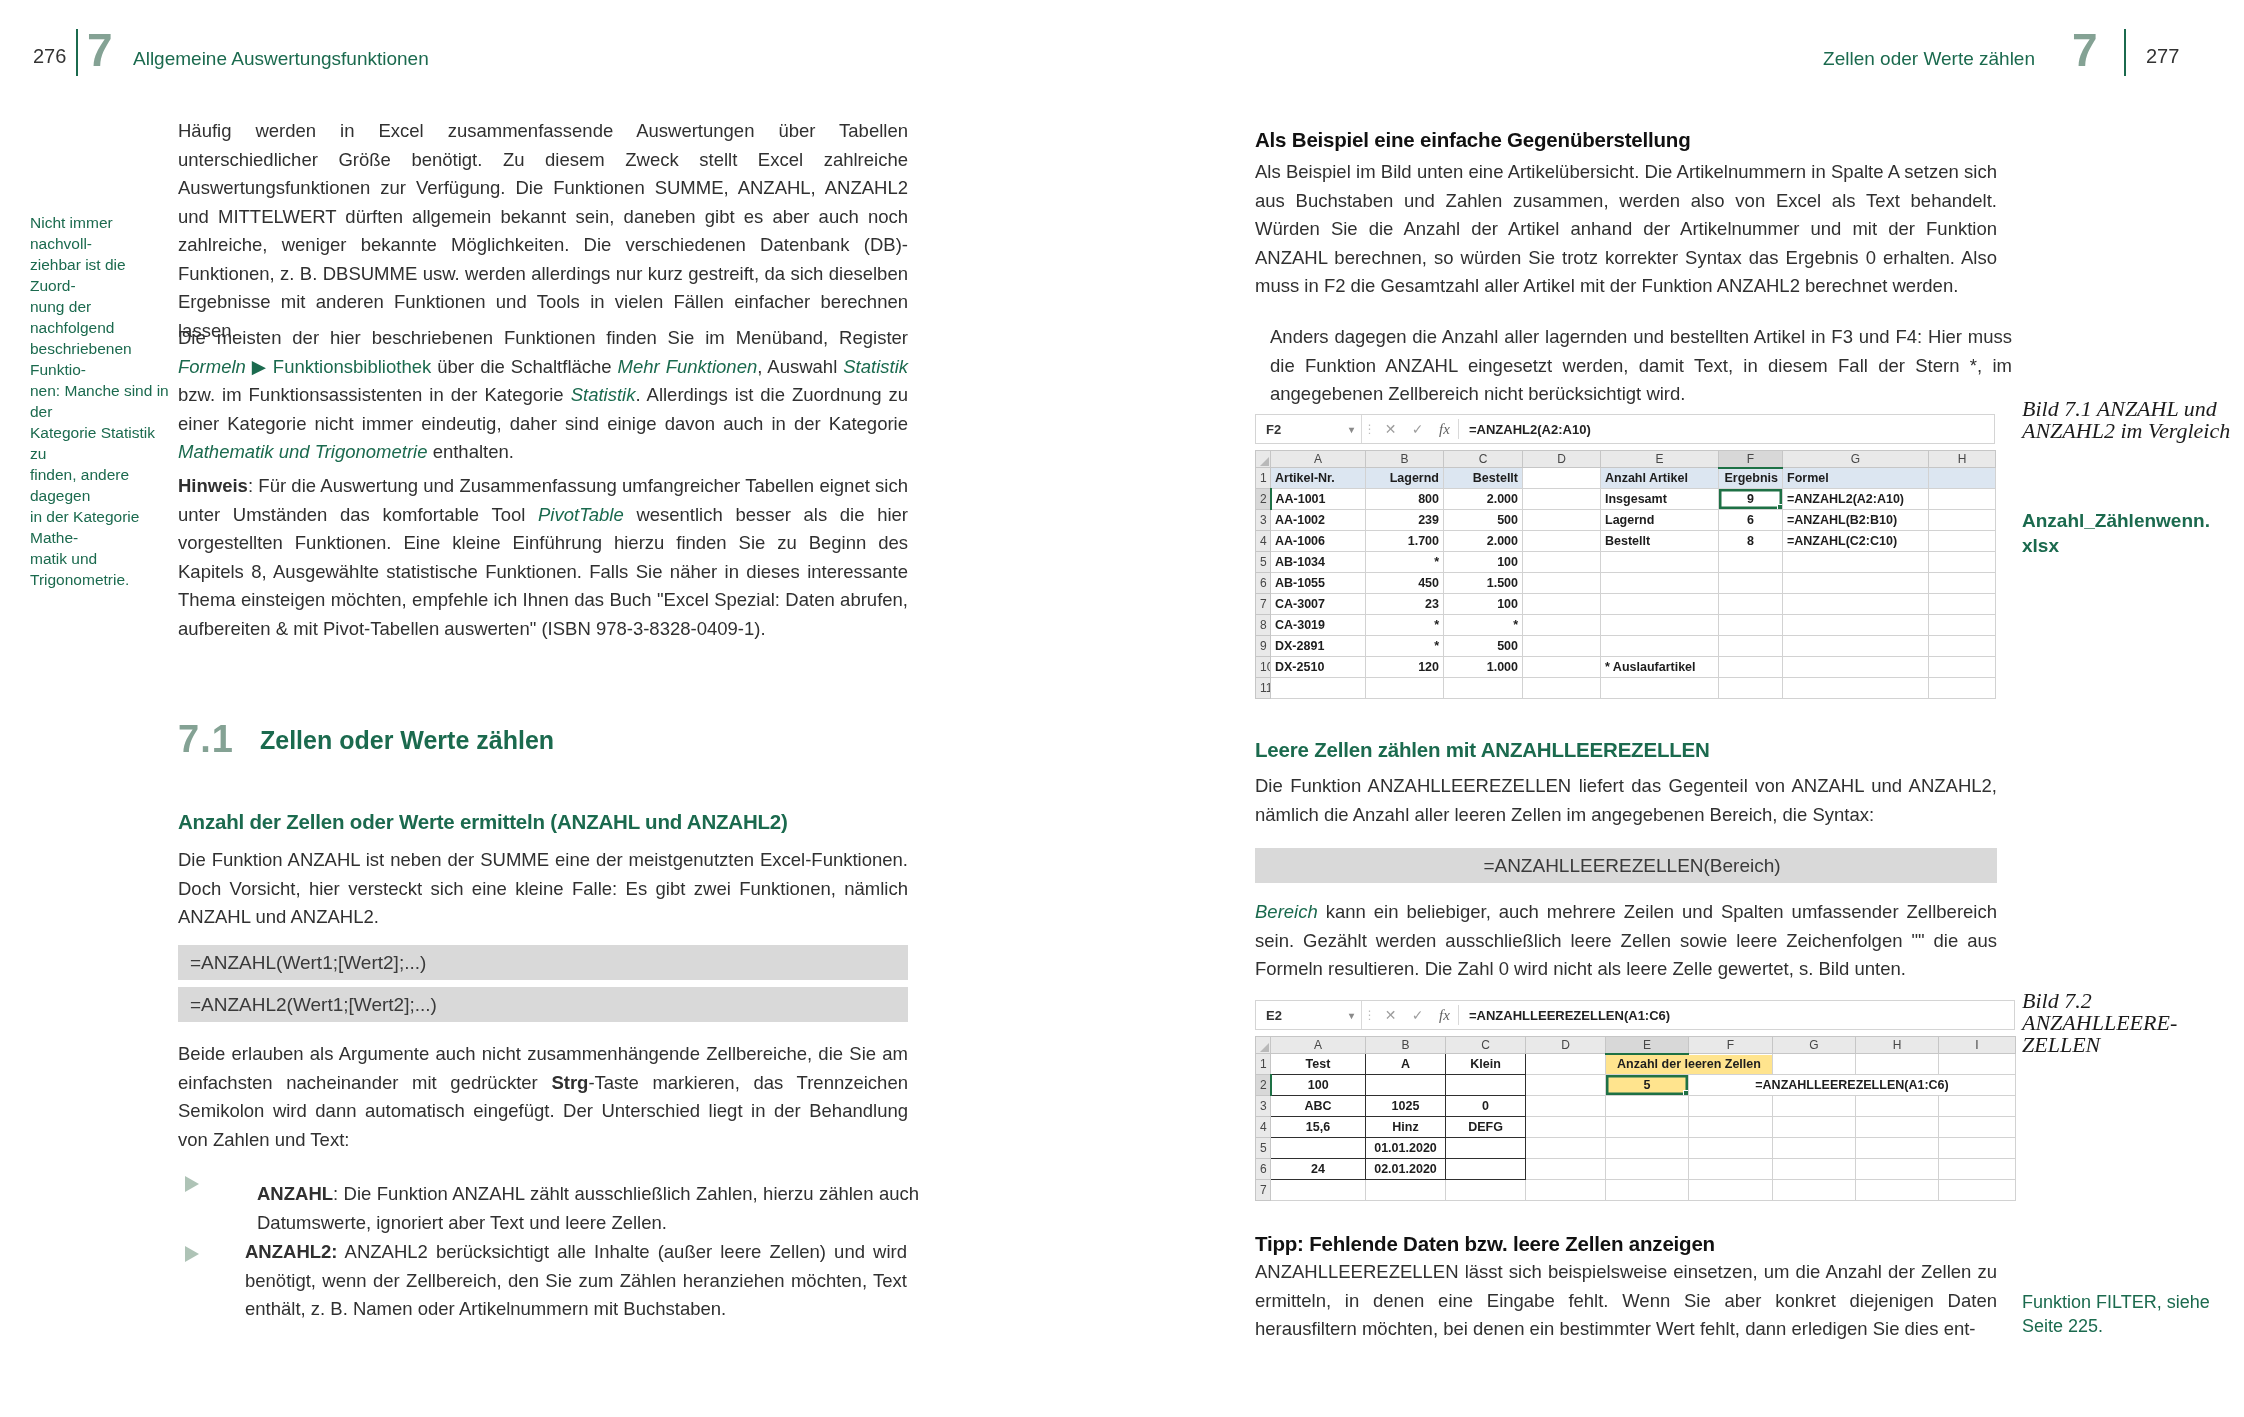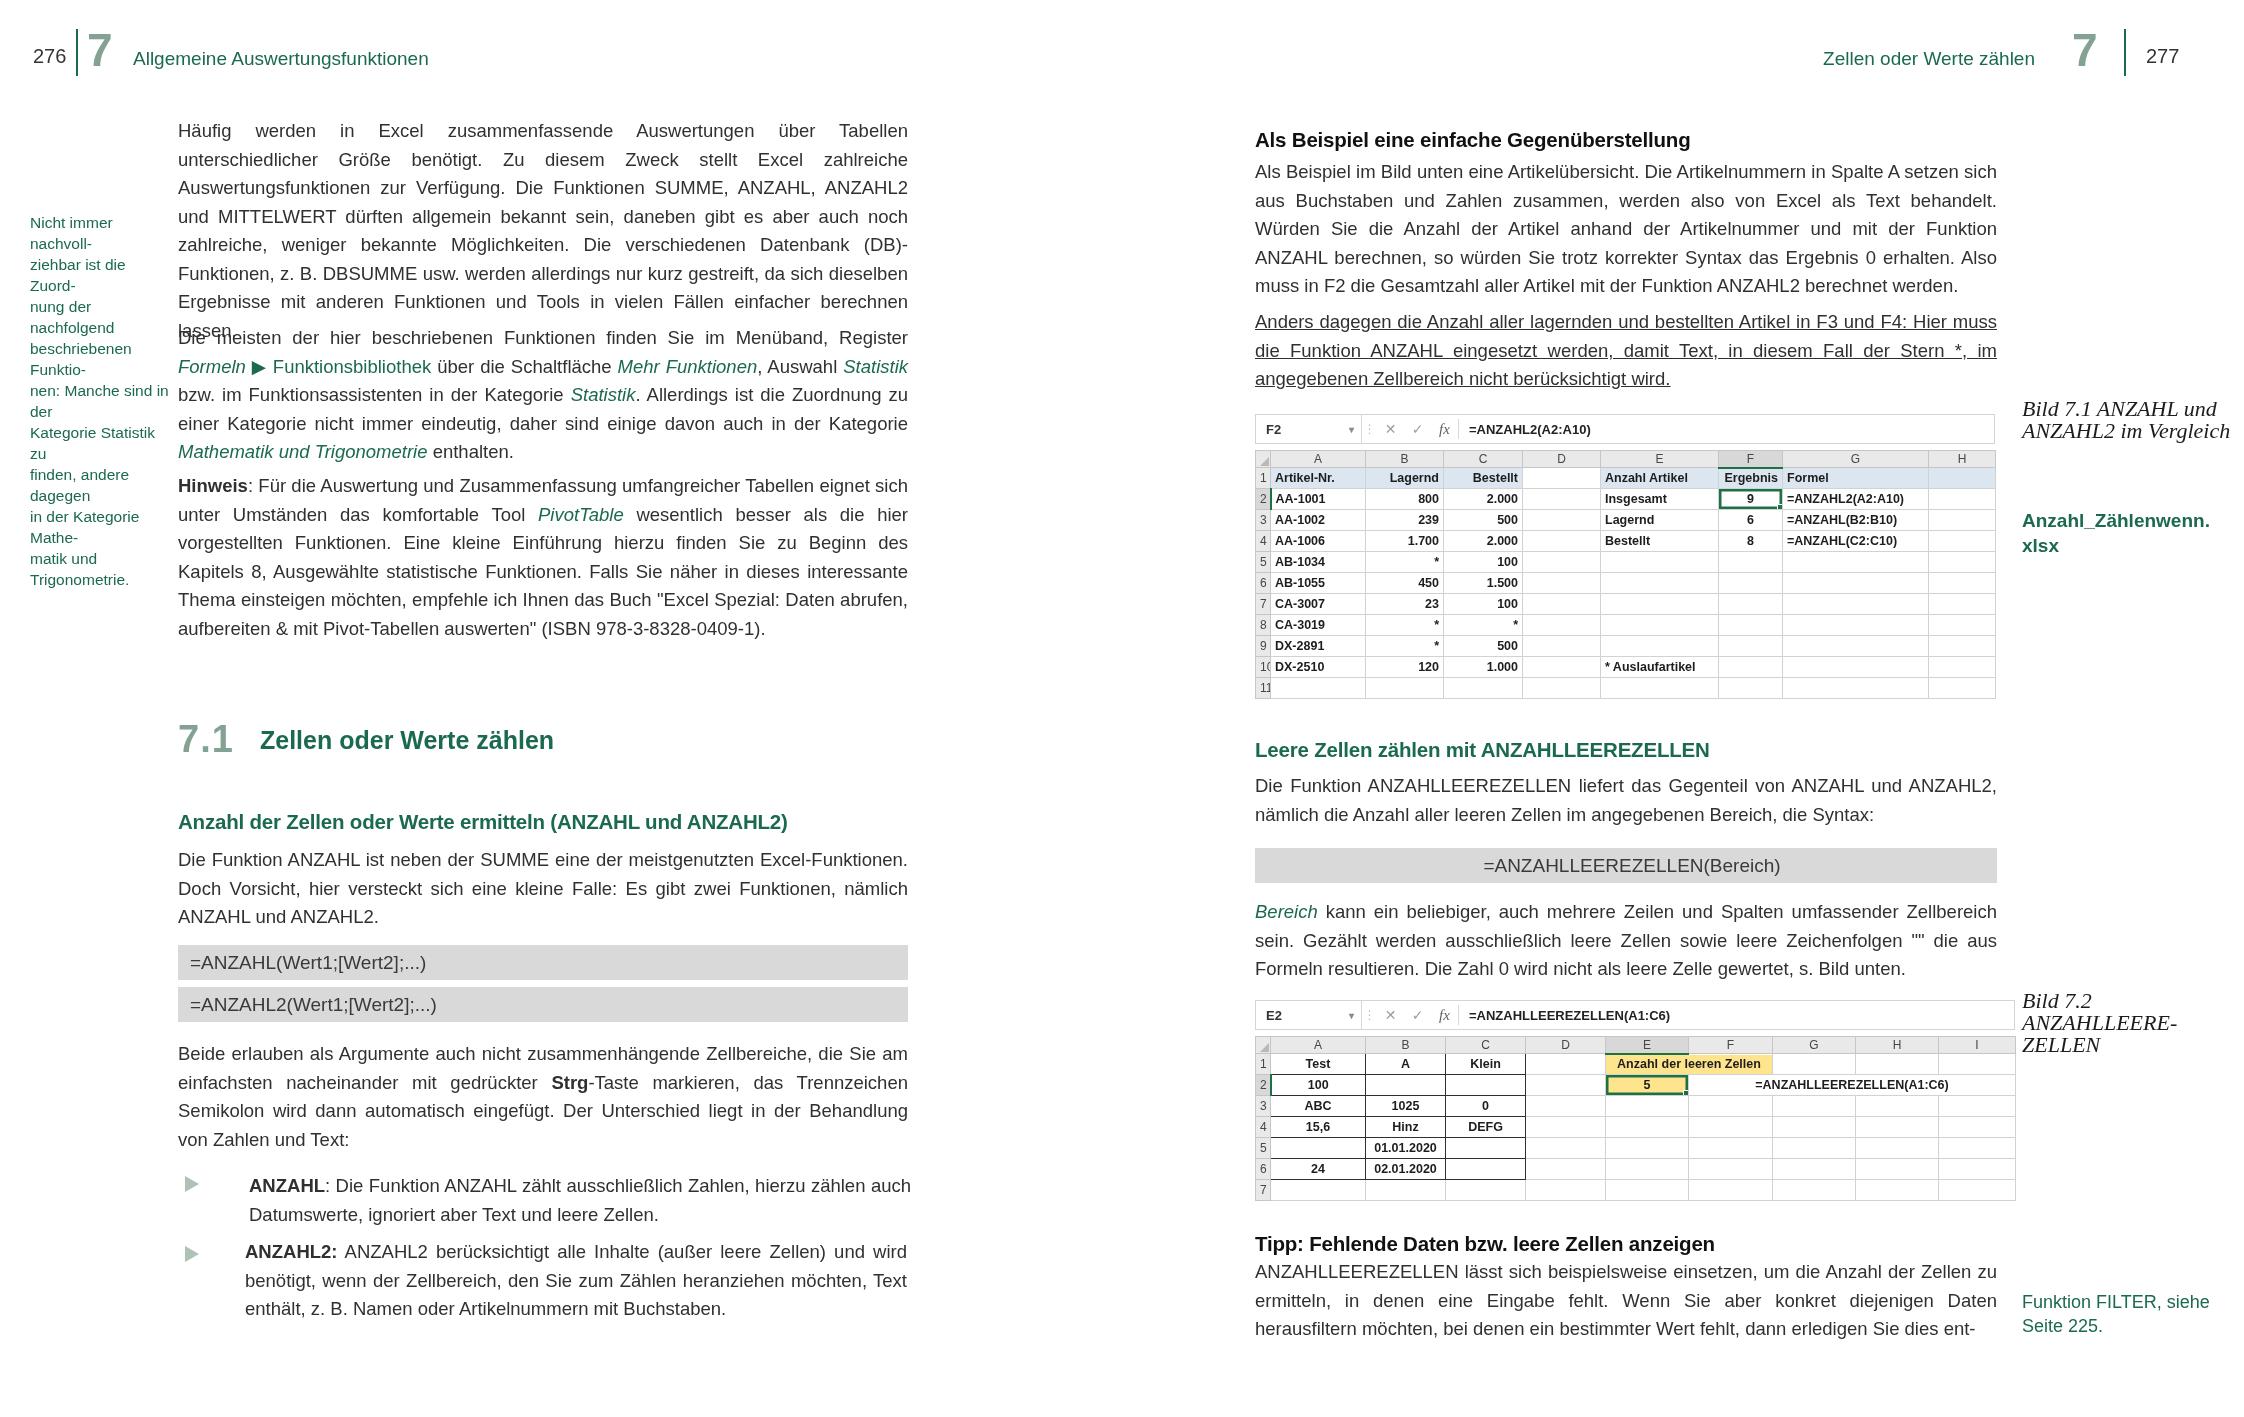--- a/index.html
+++ b/index.html
@@ -82,34 +82,34 @@
 <div class="abs hA hGreen" style="left:178px;top:810px;">Anzahl der Zellen oder Werte ermitteln (ANZAHL und ANZAHL2)</div>
 
 <p class="abs body-text" style="left:178px;top:846px;width:730px;margin:0;">Die Funktion ANZAHL ist neben der SUMME eine der meistgenutzten Excel-Funktionen. Doch Vorsicht, hier versteckt sich eine kleine Falle: Es gibt zwei Funktionen, nämlich ANZAHL und ANZAHL2.</p>
 
 <div class="abs code-box" style="left:178px;top:945px;width:718px;">=ANZAHL(Wert1;[Wert2];...)</div>
 <div class="abs code-box" style="left:178px;top:987px;width:718px;">=ANZAHL2(Wert1;[Wert2];...)</div>
 
 <p class="abs body-text" style="left:178px;top:1040px;width:730px;margin:0;"><span>Beide erlauben als Argumente auch nicht zusammenhängende Zellbereiche, die Sie am einfachsten nacheinander mit gedrückter </span><b>Strg</b><span>-Taste markieren, das Trennzeichen Semikolon wird dann automatisch eingefügt. Der Unterschied liegt in der Behandlung von Zahlen und Text:</span></p>
 
 <div class="abs tri" style="left:185px;top:1176px;"></div>
-<p class="abs body-text" style="left:245px;top:1168px;width:662px;margin:4px;"><b>ANZAHL</b><span>: Die Funktion ANZAHL zählt ausschließlich Zahlen, hierzu zählen auch Datumswerte, ignoriert aber Text und leere Zellen.</span></p>
+<p class="abs body-text" style="left:245px;top:1168px;width:662px;margin:12px;"><b>ANZAHL</b><span>: Die Funktion ANZAHL zählt ausschließlich Zahlen, hierzu zählen auch Datumswerte, ignoriert aber Text und leere Zellen.</span></p>
 
 <div class="abs tri" style="left:185px;top:1246px;"></div>
 <p class="abs body-text" style="left:245px;top:1238px;width:662px;margin:0;"><b>ANZAHL2:</b><span> ANZAHL2 berücksichtigt alle Inhalte (außer leere Zellen) und wird benötigt, wenn der Zellbereich, den Sie zum Zählen heranziehen möchten, Text enthält, z. B. Namen oder Artikelnummern mit Buchstaben.</span></p>
 
 <div class="abs hdr-title" style="left:1600px;top:48px;width:435px;text-align:right;">Zellen oder Werte zählen</div>
 <div class="abs chapnum" style="left:2072px;top:27px;">7</div>
 <div class="abs vrule" style="left:2124px;top:29px;"></div>
 <div class="abs pagenum" style="left:2146px;top:45px;">277</div>
 
 <div class="abs hA" style="left:1255px;top:128px;">Als Beispiel eine einfache Gegenüberstellung</div>
 
 <p class="abs body-text" style="left:1255px;top:158px;width:742px;margin:0;">Als Beispiel im Bild unten eine Artikelübersicht. Die Artikelnummern in Spalte A setzen sich aus Buchstaben und Zahlen zusammen, werden also von Excel als Text behandelt. Würden Sie die Anzahl der Artikel anhand der Artikelnummer und mit der Funktion ANZAHL berechnen, so würden Sie trotz korrekter Syntax das Ergebnis 0 erhalten. Also muss in F2 die Gesamtzahl aller Artikel mit der Funktion ANZAHL2 berechnet werden.</p>
-<p class="abs body-text" style="left:1255px;top:308px;width:742px;margin:0;text-decoration:underline;">Anders dagegen die Anzahl aller lagernden und bestellten Artikel in F3 und F4: Hier muss die Funktion ANZAHL eingesetzt werden, damit Text, in diesem Fall der Stern *, im angegebenen Zellbereich nicht berücksichtigt wird.</p>
+<p class="abs body-text" style="left:1255px;top:308px;width:742px;margin:15px;">Anders dagegen die Anzahl aller lagernden und bestellten Artikel in F3 und F4: Hier muss die Funktion ANZAHL eingesetzt werden, damit Text, in diesem Fall der Stern *, im angegebenen Zellbereich nicht berücksichtigt wird.</p>
 
 <div id="sheet1" class="sheet" style="left:1255px;top:414px;width:740px;">
     <div class="fbar">
       <div class="nbox">
         <span>F2</span>
         <span class="caret">▾</span>
       </div>
       <div class="dots">⋮</div>
       <div class="fbtn">✕</div>
       <div class="fbtn">✓</div>

